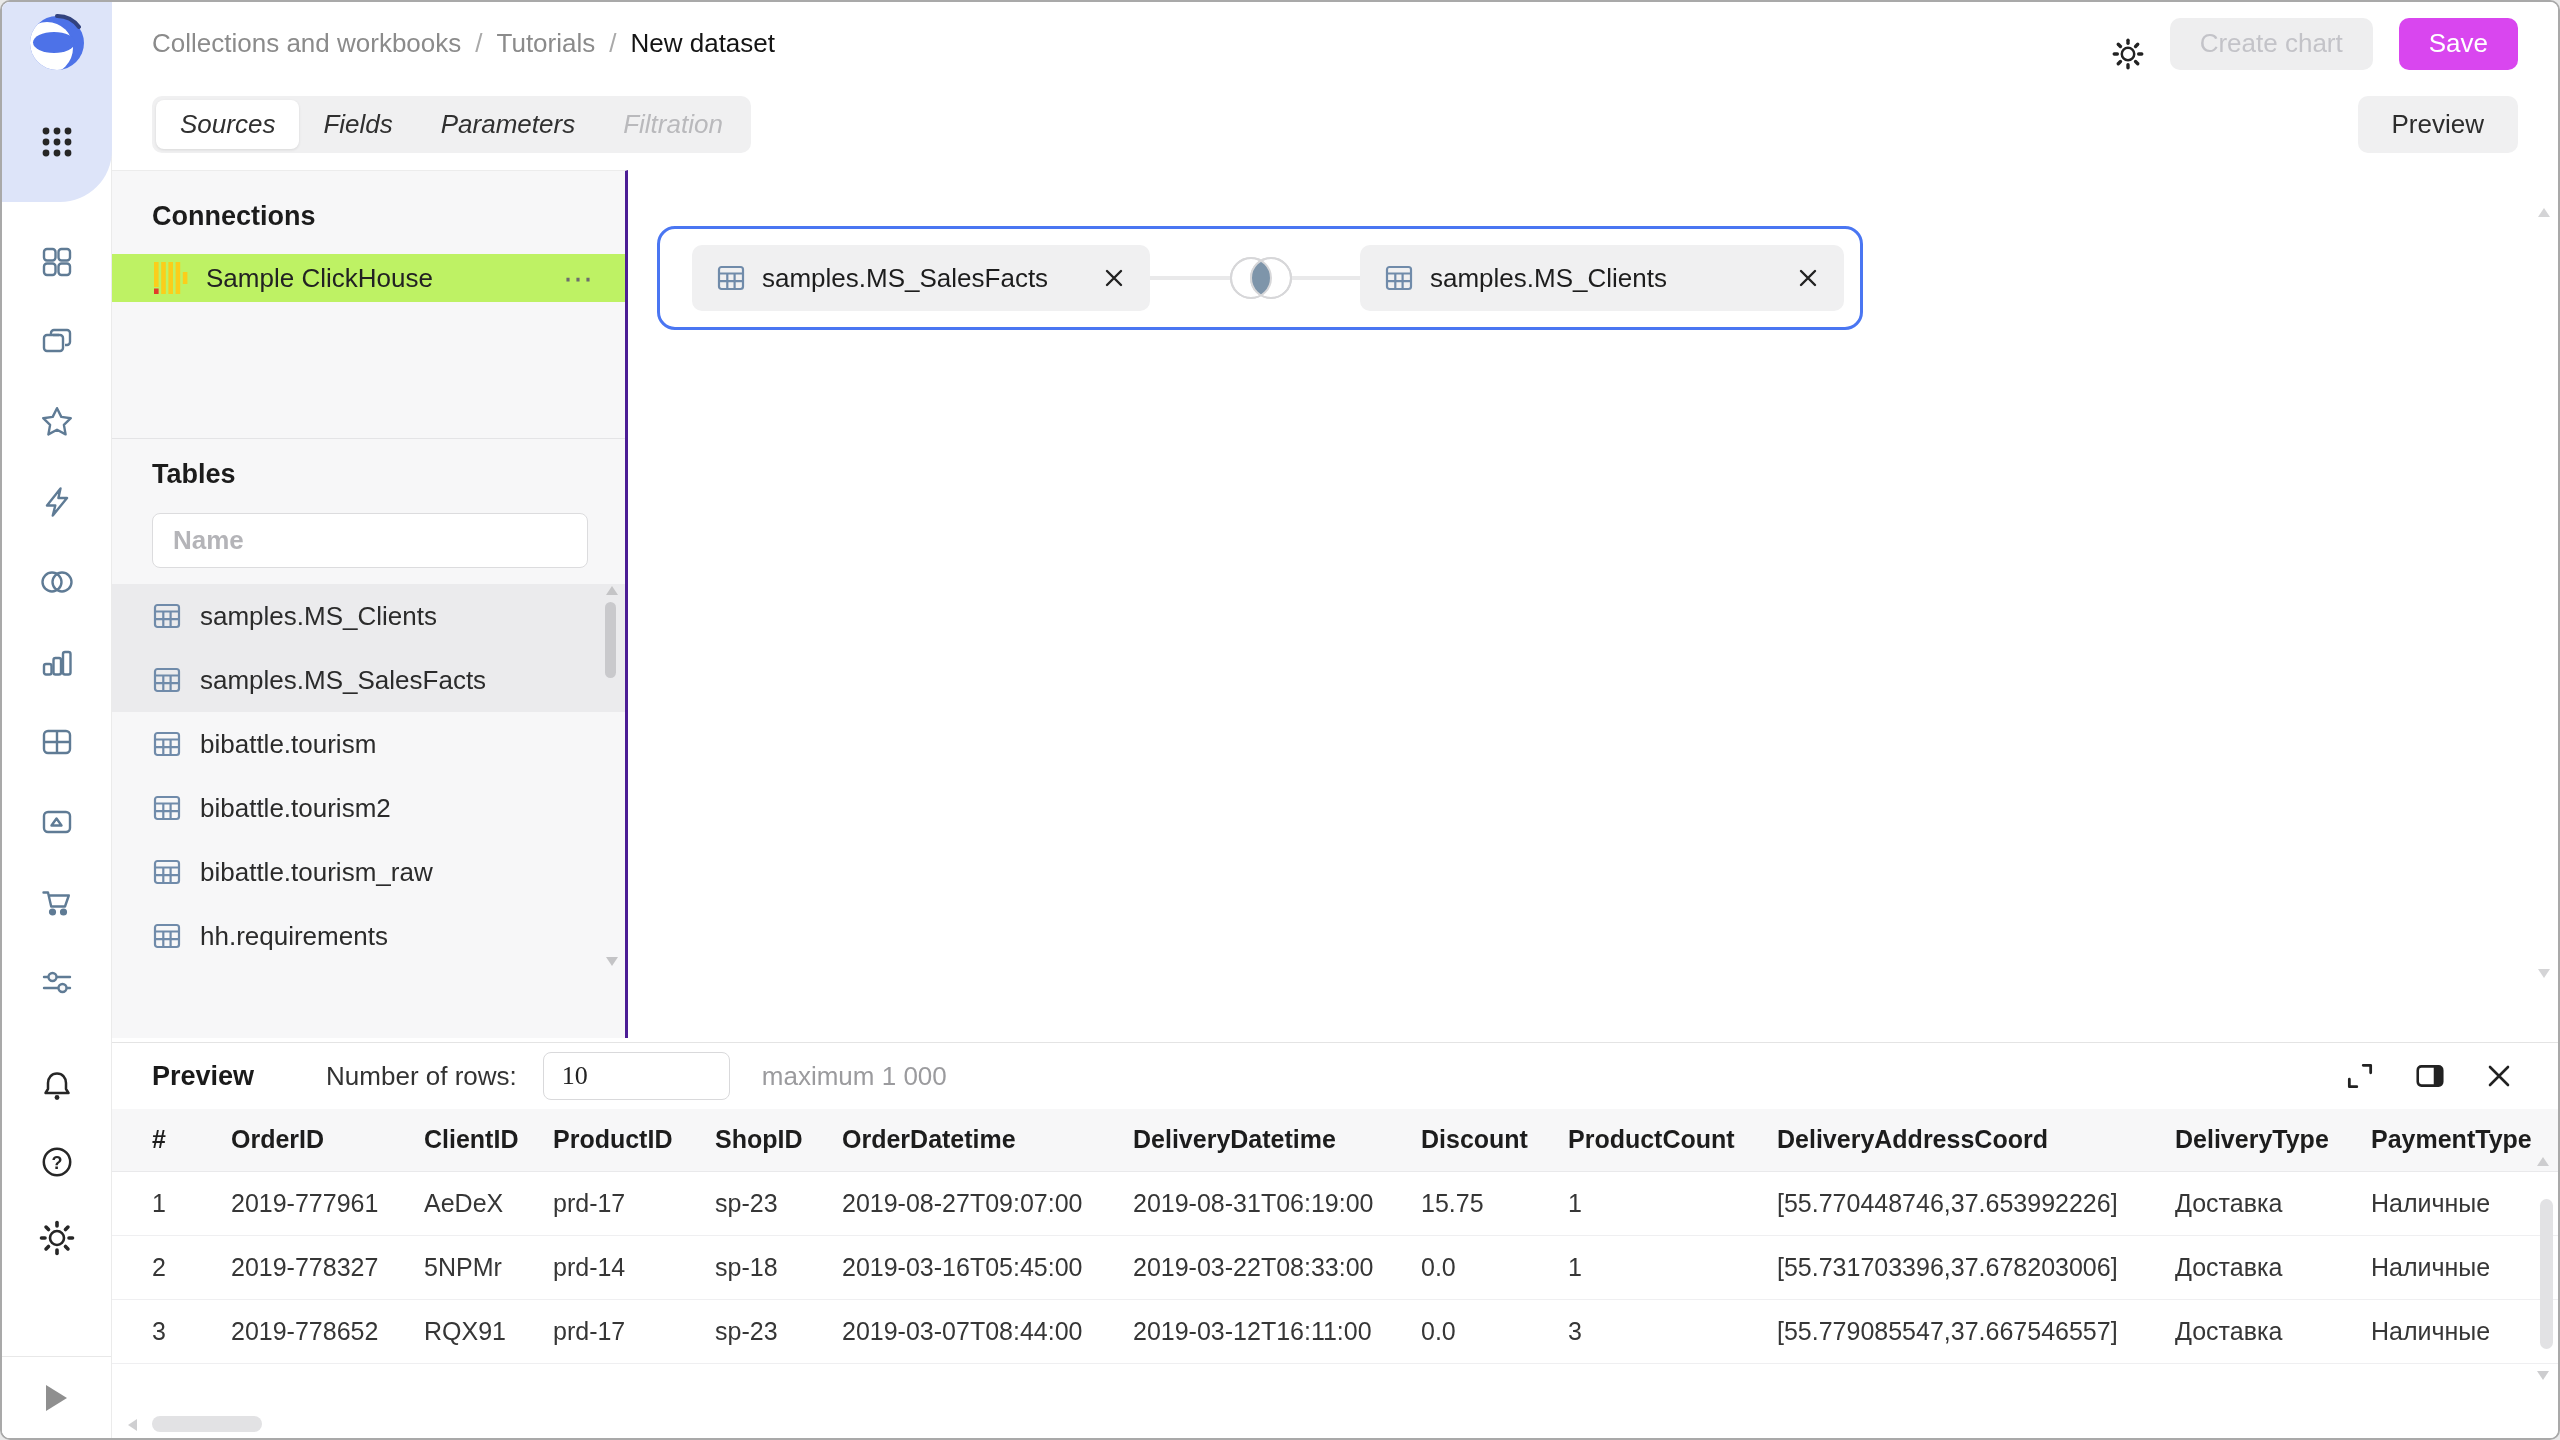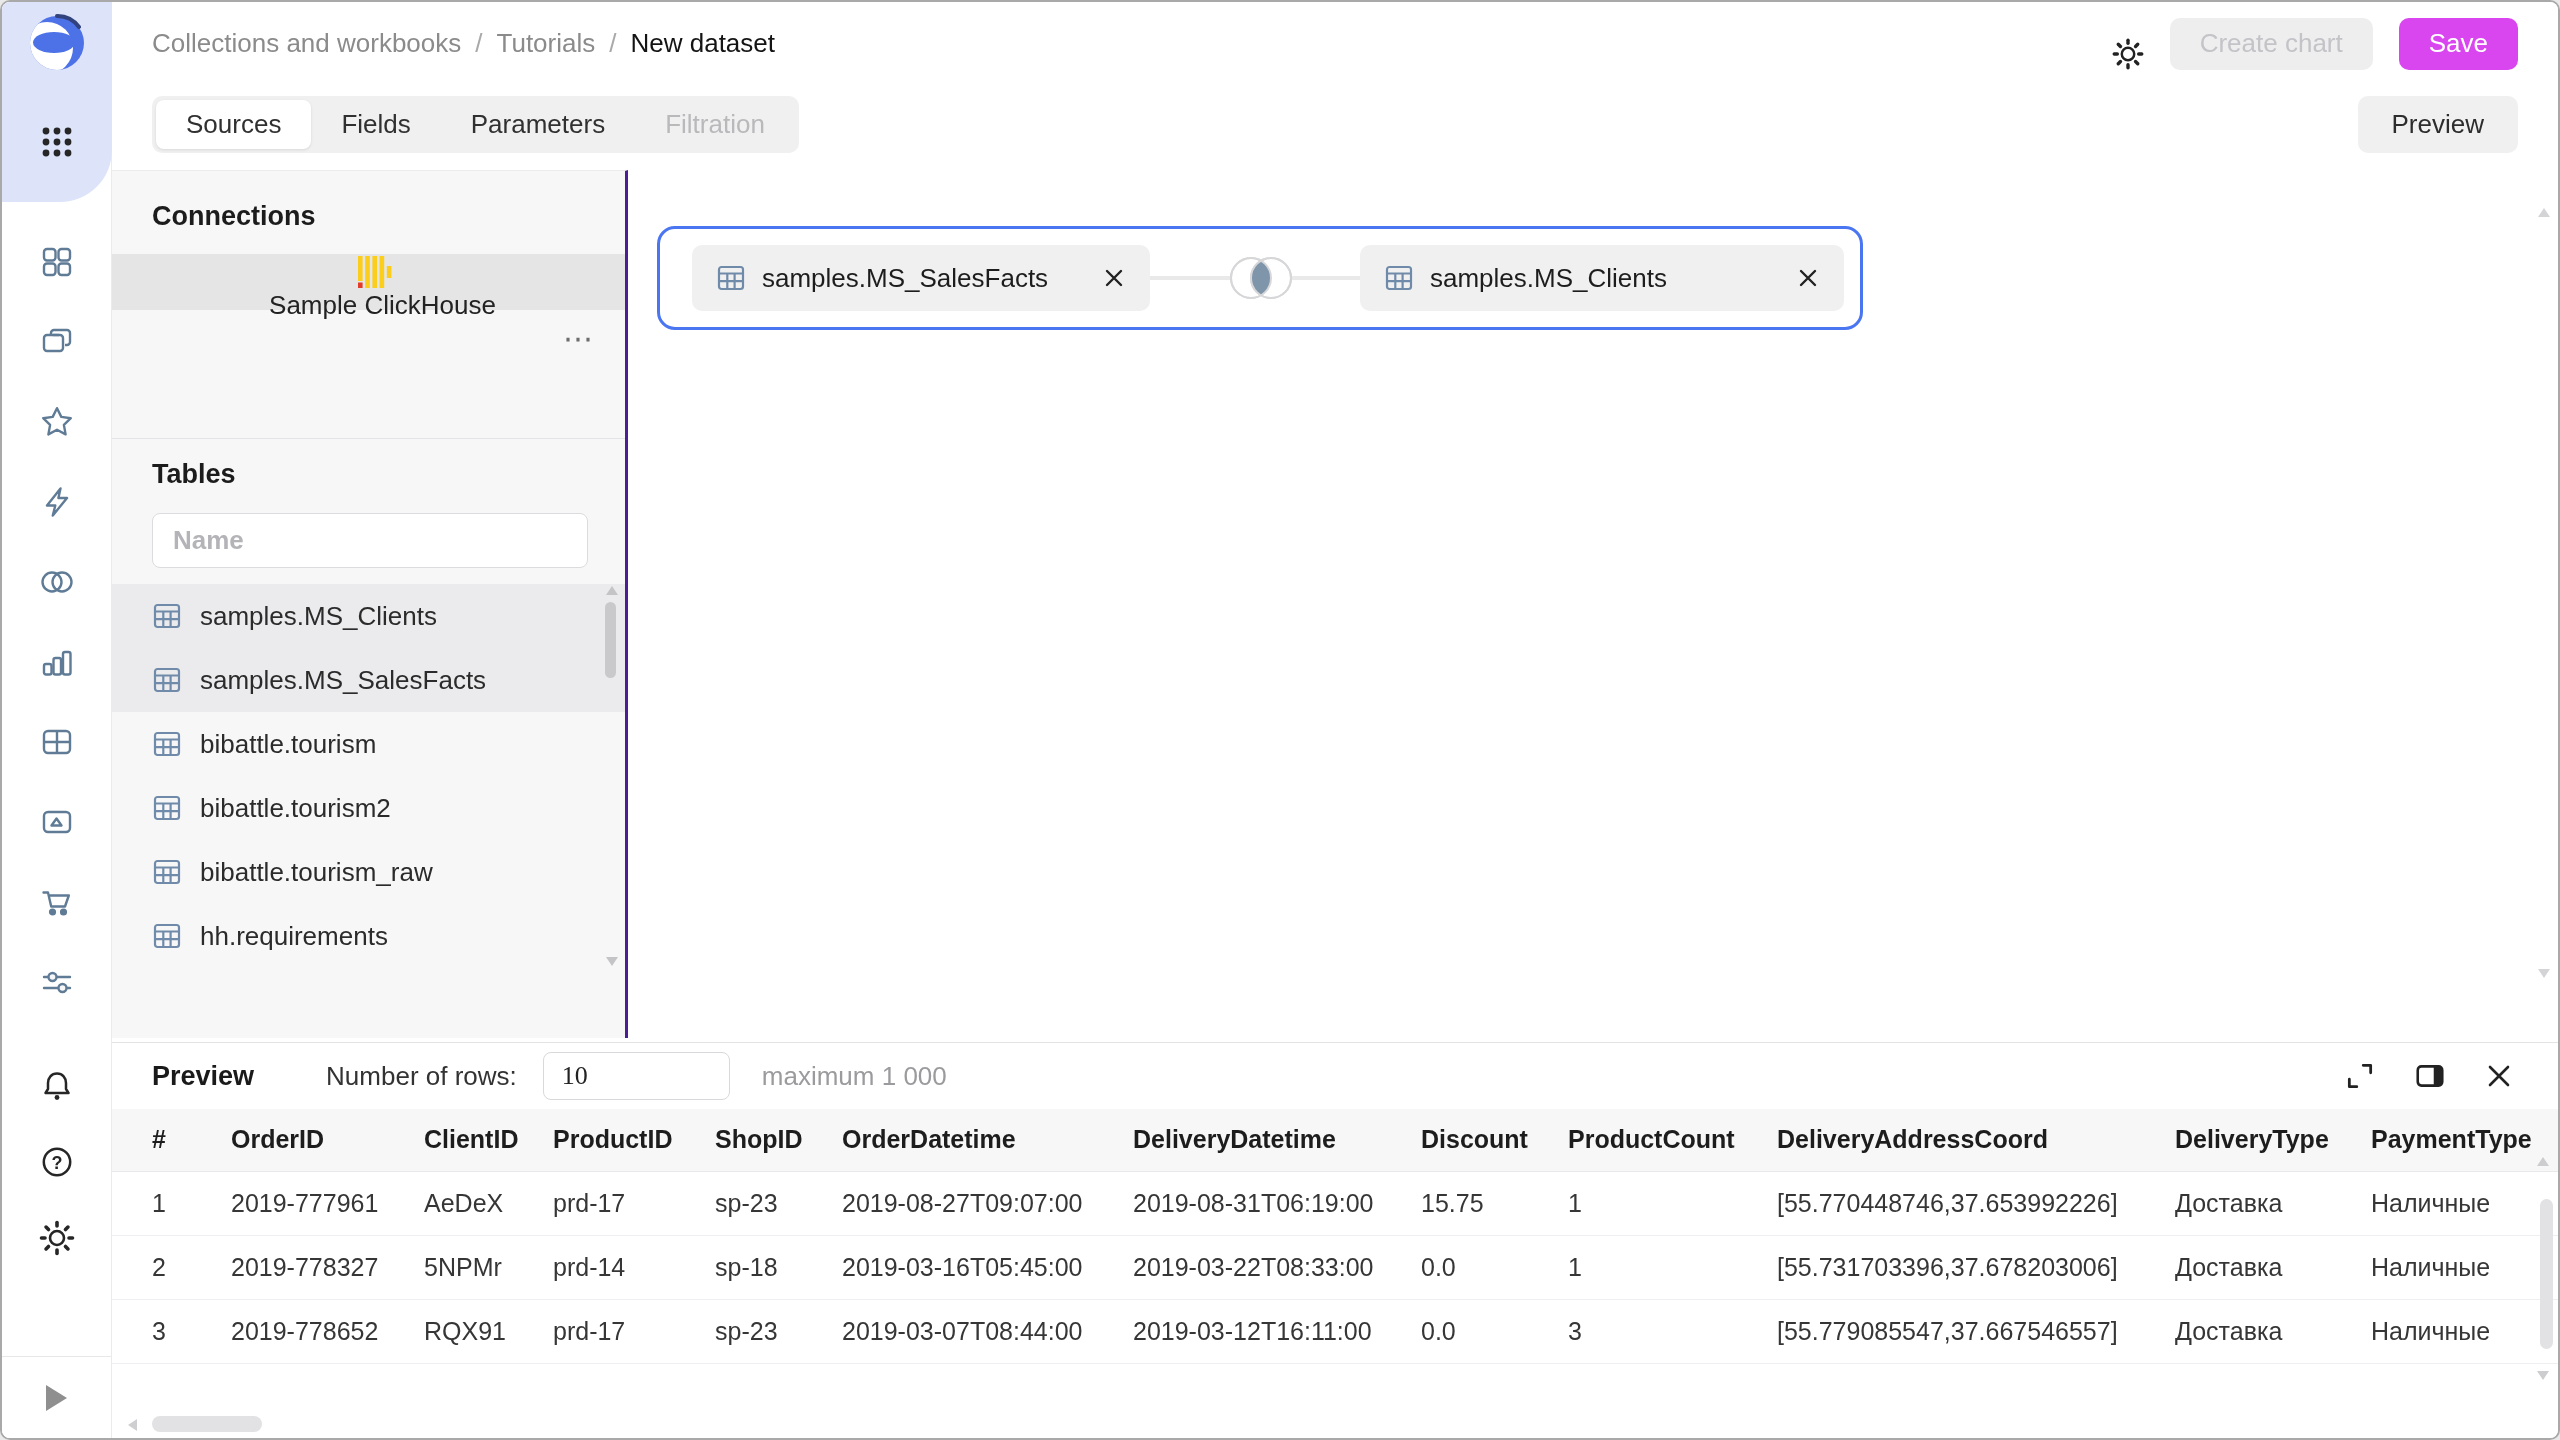--- a/index.html
+++ b/index.html
@@ -26,30 +26,30 @@
   .crumb-sep { color:#a9a9a9; }
   .crumb-current { color:#141414; }
   .topbar-right { margin-left:auto; display:flex; align-items:flex-end; gap:26px; }
   .btn { height:52px; border-radius:10px; font-size:26px; display:flex; align-items:center; padding:0 30px; border:none; cursor:pointer; font-family:inherit; }
   .btn-disabled { background:#eeeeef; color:#c3c3c8; }
   .btn-primary { background:#d946ef; color:#fff; }
 
   
   .tabsrow { position:absolute; left:110px; top:76px; right:0; height:92px; display:flex; align-items:center; padding:0 40px; background:#fff; }
   .segmented { display:flex; align-items:center; background:#f0f0f1; border-radius:10px; padding:4px; height:57px; }
-  .seg-item { padding:0 30px; font-size:26px; color:#303030; height:49px; display:flex; align-items:center; border-radius:8px; cursor:pointer; }
+  .seg-item { padding:0 24px; font-size:26px; color:#303030; height:49px; display:flex; align-items:center; border-radius:8px; cursor:pointer;font-style:italic; }
   .seg-active { background:#fff; box-shadow:0 1px 3px rgba(0,0,0,0.10); }
   .seg-disabled { color:#b9b9bc; }
   .preview-btn { margin-left:auto; background:#f0f0f1; border-radius:10px; height:57px; padding:0 34px; font-size:26px; color:#2d2d2d; display:flex; align-items:center; border:none; cursor:pointer; font-family:inherit; }
 
   
   .leftpanel { position:absolute; left:110px; top:168px; width:516px; bottom:400px; background:#f7f7f8; border-top:1px solid #ececec; border-right:3px solid #4c1d95; }
   .conn-section { height:268px; border-bottom:1px solid #e4e4e6; }
   .panel-title { font-size:27px; font-weight:bold; color:#1c1c1c; padding:30px 0 22px 40px; }
-  .conn-row { height:56px; background:#e5e5e5; display:flex; align-items:center; padding:0 30px 0 40px; cursor:pointer;flex-direction:column; }
+  .conn-row { height:48px; background:#bef264; display:flex; align-items:center; padding:0 30px 0 40px; cursor:pointer; }
   .conn-label { font-size:26px; color:#222; margin-left:18px; }
   .conn-menu { margin-left:auto; font-size:30px; color:#6d6d6d; letter-spacing:2px; cursor:pointer; }
   .tables-section { padding-top:20px; position:relative; }
   .tables-title { font-size:27px; font-weight:bold; color:#1c1c1c; padding:0 0 0 40px; height:40px; }
   .search-input { display:block; margin:14px 40px 0; width:436px; height:55px; background:#fff; border:1px solid #dcdcde; border-radius:8px; font-size:26px; padding:0 20px; color:#0f766e; font-family:inherit;font-weight:bold; }
   .search-input::placeholder { color:#b4b4b8; }
   .table-list { margin-top:16px; position:relative; }
   .tlist-item { height:64px; display:flex; align-items:center; padding:0 40px; gap:18px; font-size:26px; color:#2b2b2b; cursor:pointer; }
   .tlist-item.selected { background:#ebebed; }
   .tlist-label { white-space:nowrap; }

